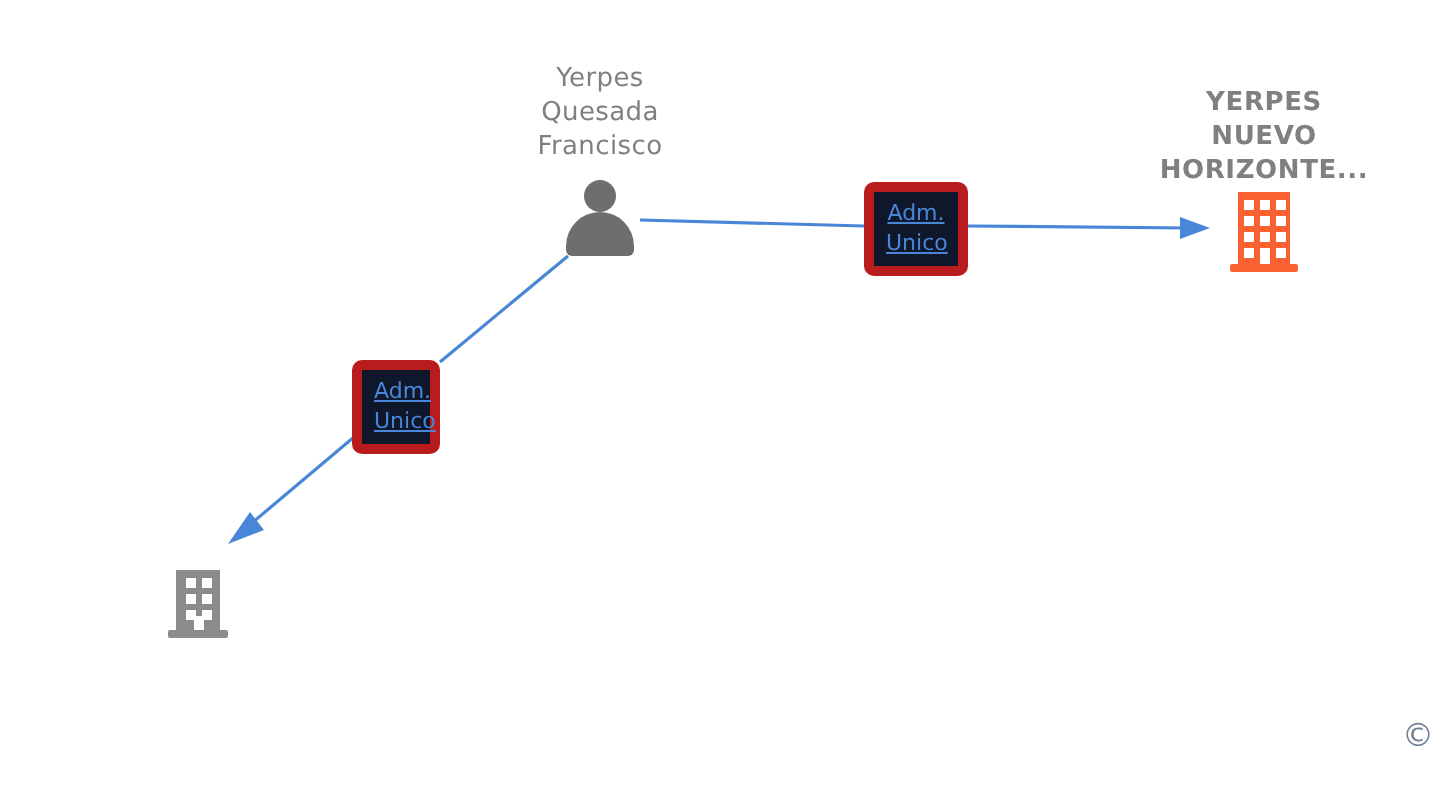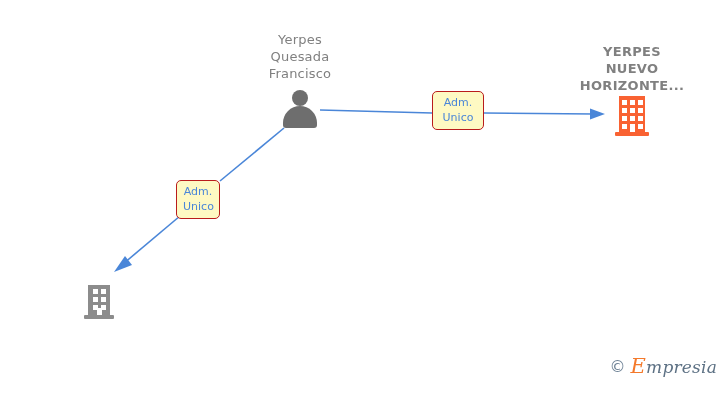--- a/index.html
+++ b/index.html
@@ -140,28 +140,29 @@
   .building-gray .b-door {
     left: 12.5px;
     width: 5px;
     height: 7px;
   }
 
   
   .edge-label {
     position: absolute;
     box-sizing: border-box;
-    border: 1px solid #b91c1c;
+    border: 5px solid #b91c1c;
     border-radius: 5px;
-    background: #fef9c3;
+    background: #0f172a;
     color: #4a86d8;
     font-size: 11px;
     line-height: 15px;
     text-align: center;
     padding: 3px 6px 4px 6px;
+    text-decoration: underline;
   }
 
   
   .watermark {
     position: absolute;
     right: 11px;
     bottom: 8px;
     display: flex;
     align-items: center;
     gap: 5px;
@@ -244,16 +245,15 @@
   </div>
 
   <div class="edge-label" style="left:432px; top:91px; width:52px;">Adm.
 Unico</div>
 
   <div class="edge-label" style="left:176px; top:180px; width:44px;">Adm.
 Unico</div>
 
   <div class="watermark">
     <span class="wm-copy">©</span>
-    <span class="wm-text"><span class="wm-e">E</span><span>mpresia</span></span>
   </div>
 
 </div>
 
 </body></html>

